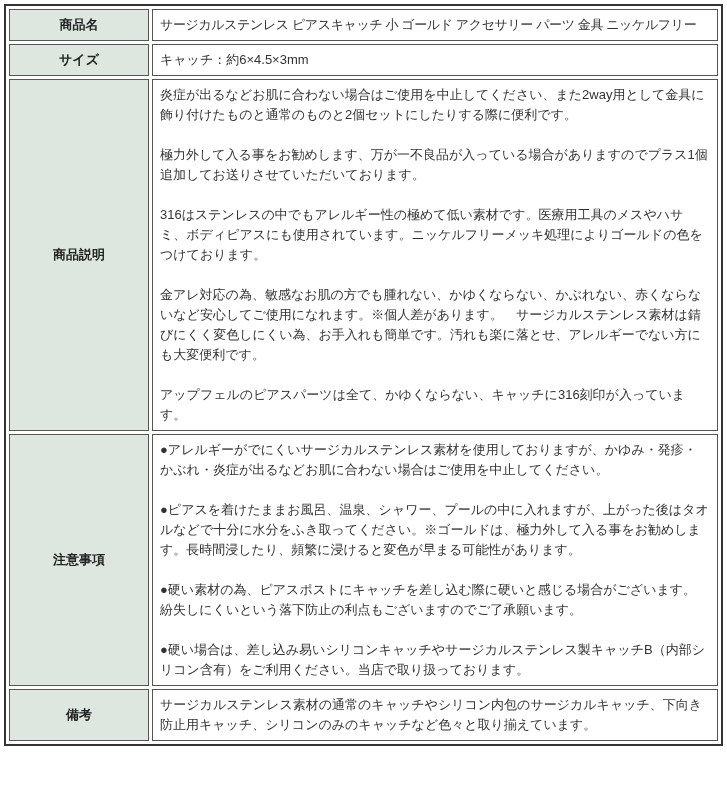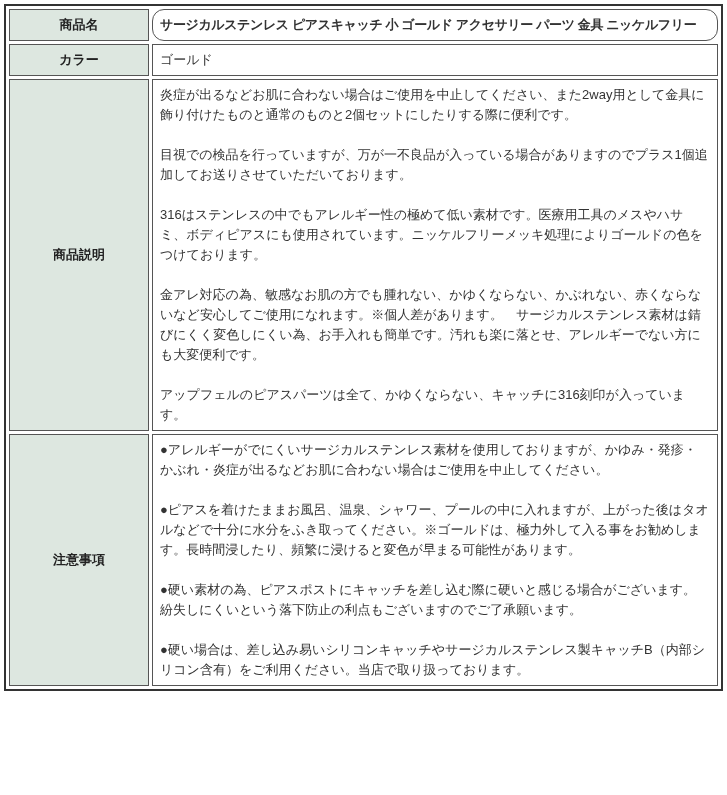--- a/index.html
+++ b/index.html
@@ -45,55 +45,60 @@
     padding:5px 8px 5px 7px;
     word-break:break-all;
   }
   td.value-cell p{
     margin:0 0 20px 0;
   }
   td.value-cell p:last-child{
     margin-bottom:0;
   }
   tr:first-child td.value-cell{
-    font-weight:bold;
+    font-weight:normal;
     letter-spacing:-0.4px;
-    border-radius:12px;
   }
 </style>
 </head>
 <body>
 
 <table class="spec">
   <tbody>
       <tr>
         <th class="label-cell">商品名</th>
         <td class="value-cell">
           <p>サージカルステンレス ピアスキャッチ 小 ゴールド アクセサリー パーツ 金具 ニッケルフリー</p>
         </td>
       </tr>
       <tr>
-        <th class="label-cell">カラー</th>
+        <th class="label-cell">サイズ</th>
         <td class="value-cell">
-          <p>ゴールド</p>
+          <p>キャッチ：約6×4.5×3mm</p>
         </td>
       </tr>
       <tr>
         <th class="label-cell">商品説明</th>
         <td class="value-cell">
           <p>炎症が出るなどお肌に合わない場合はご使用を中止してください、また2way用として金具に飾り付けたものと通常のものと2個セットにしたりする際に便利です。</p>
-          <p>目視での検品を行っていますが、万が一不良品が入っている場合がありますのでプラス1個追加してお送りさせていただいております。</p>
+          <p>極力外して入る事をお勧めします、万が一不良品が入っている場合がありますのでプラス1個追加してお送りさせていただいております。</p>
           <p>316はステンレスの中でもアレルギー性の極めて低い素材です。医療用工具のメスやハサミ、ボディピアスにも使用されています。ニッケルフリーメッキ処理によりゴールドの色をつけております。</p>
           <p>金アレ対応の為、敏感なお肌の方でも腫れない、かゆくならない、かぶれない、赤くならないなど安心してご使用になれます。※個人差があります。　サージカルステンレス素材は錆びにくく変色しにくい為、お手入れも簡単です。汚れも楽に落とせ、アレルギーでない方にも大変便利です。</p>
           <p>アップフェルのピアスパーツは全て、かゆくならない、キャッチに316刻印が入っています。</p>
         </td>
       </tr>
       <tr>
         <th class="label-cell">注意事項</th>
         <td class="value-cell">
           <p>●アレルギーがでにくいサージカルステンレス素材を使用しておりますが、かゆみ・発疹・かぶれ・炎症が出るなどお肌に合わない場合はご使用を中止してください。</p>
           <p>●ピアスを着けたままお風呂、温泉、シャワー、プールの中に入れますが、上がった後はタオルなどで十分に水分をふき取ってください。※ゴールドは、極力外して入る事をお勧めします。長時間浸したり、頻繁に浸けると変色が早まる可能性があります。</p>
           <p>●硬い素材の為、ピアスポストにキャッチを差し込む際に硬いと感じる場合がございます。紛失しにくいという落下防止の利点もございますのでご了承願います。</p>
           <p>●硬い場合は、差し込み易いシリコンキャッチやサージカルステンレス製キャッチB（内部シリコン含有）をご利用ください。当店で取り扱っております。</p>
         </td>
       </tr>
+      <tr>
+        <th class="label-cell">備考</th>
+        <td class="value-cell">
+          <p>サージカルステンレス素材の通常のキャッチやシリコン内包のサージカルキャッチ、下向き防止用キャッチ、シリコンのみのキャッチなど色々と取り揃えています。</p>
+        </td>
+      </tr>
     </tbody>
 </table>
 
 </body></html>

